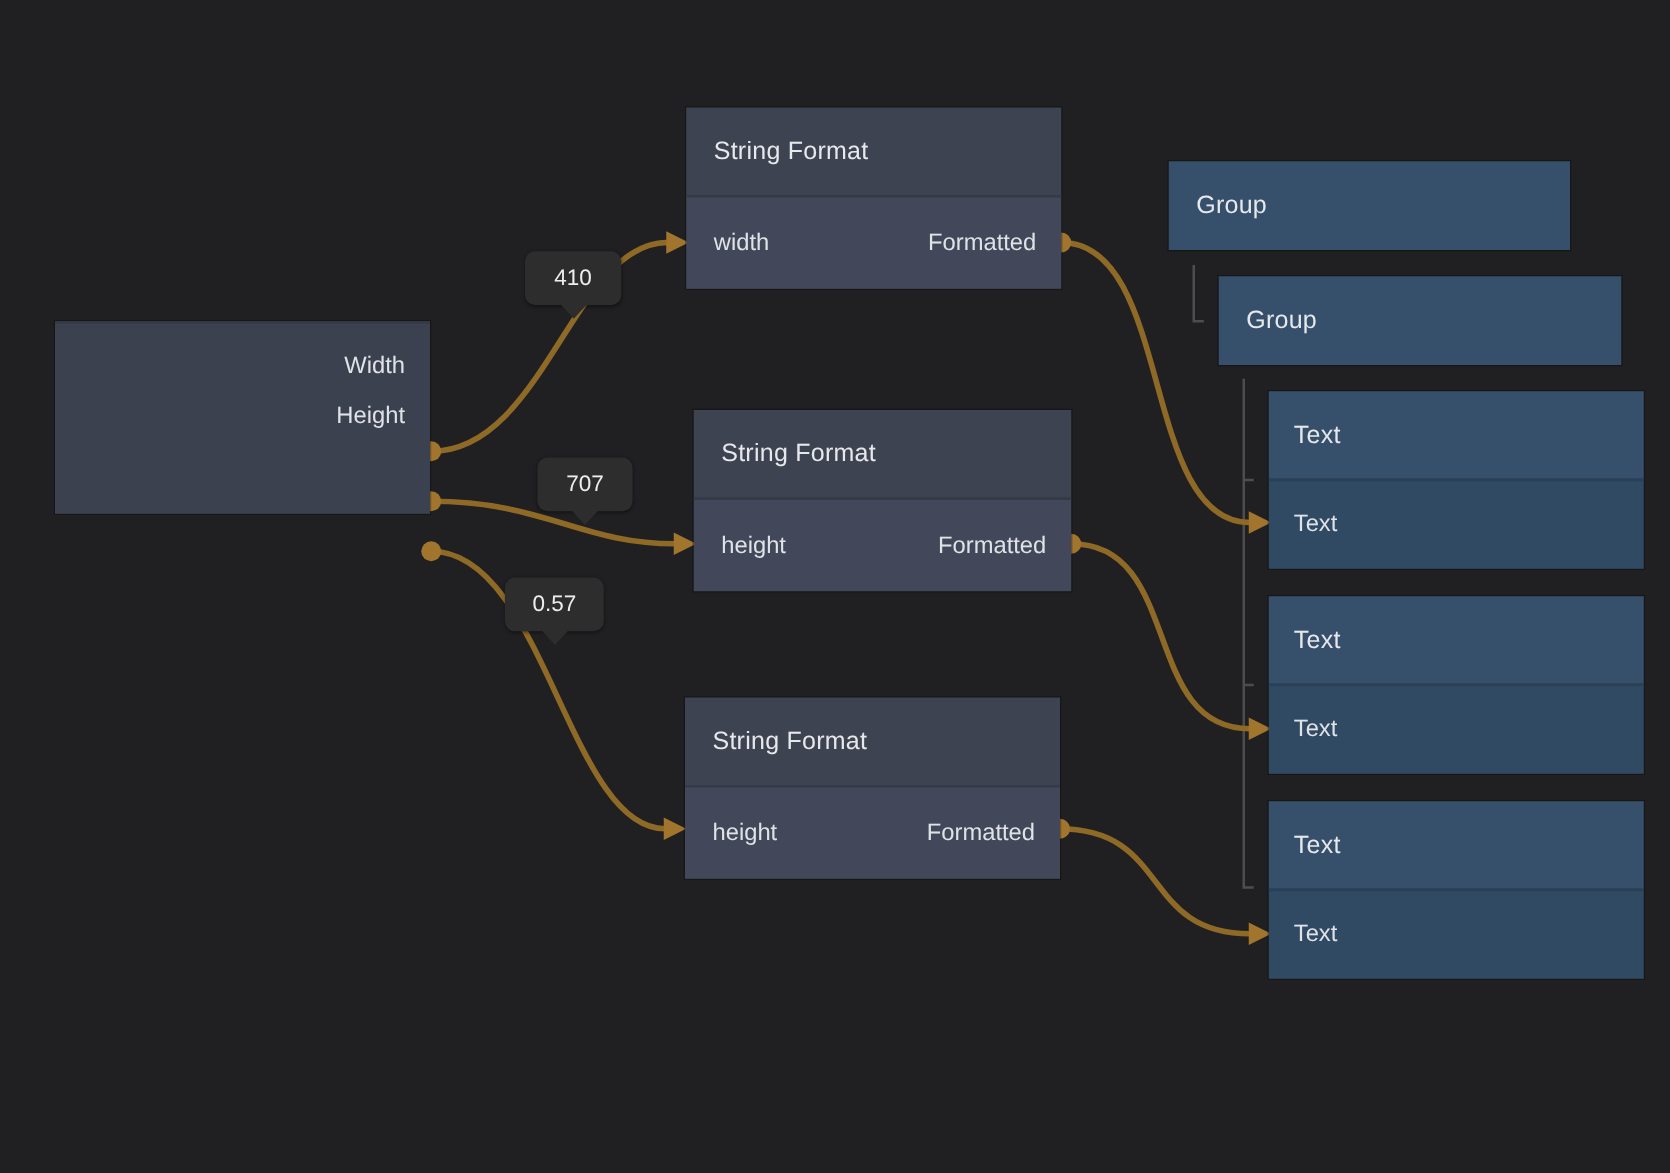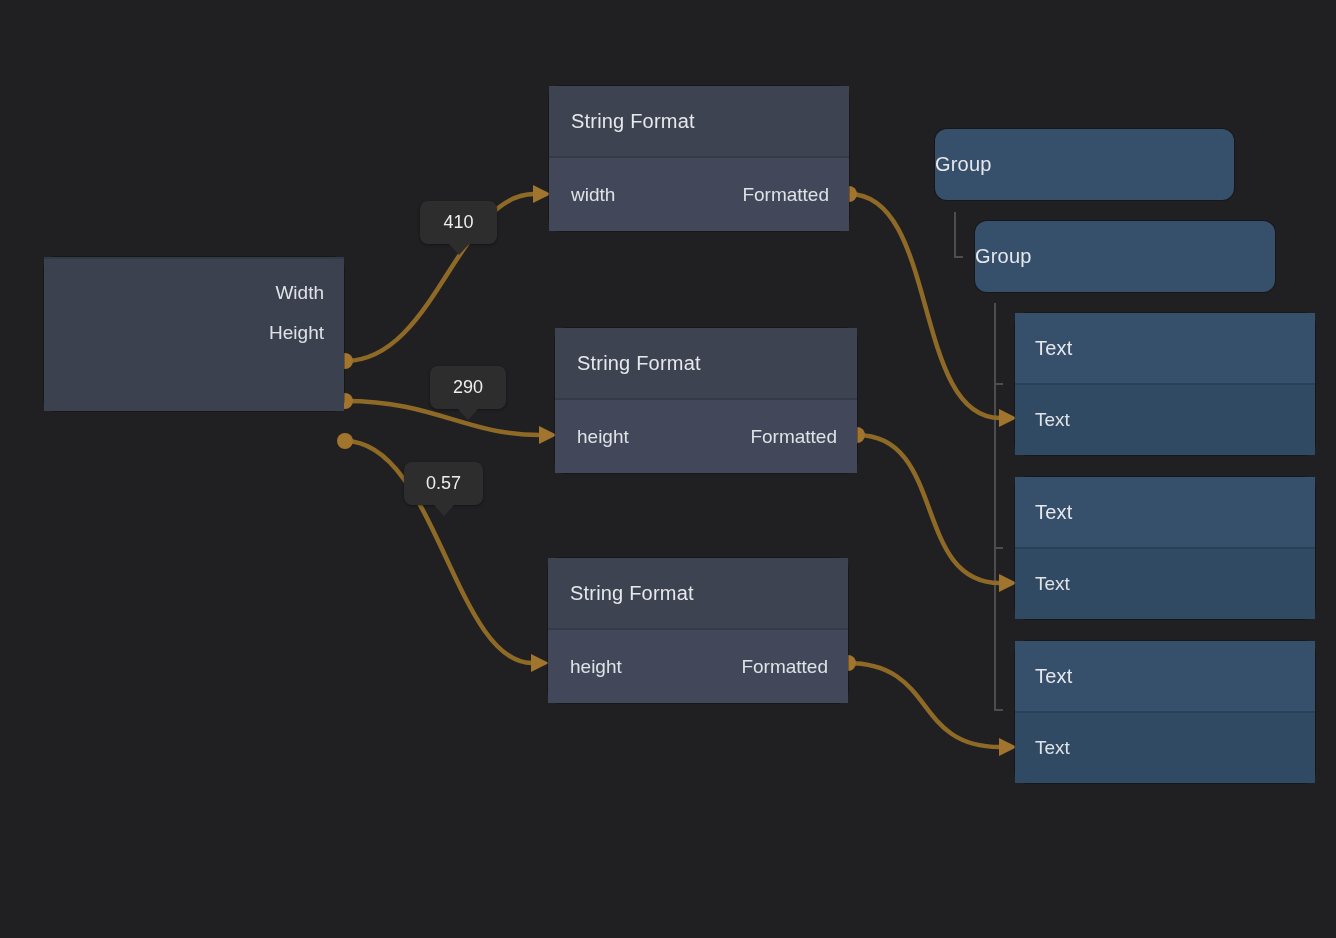--- a/index.html
+++ b/index.html
@@ -3,30 +3,30 @@
 <meta charset="utf-8">
 <style>
   html,body{margin:0;padding:0;background:#202022;}
   .canvas{
     position:relative;width:1336px;height:938px;overflow:hidden;
     background:#202022;
     font-family:"Liberation Sans","DejaVu Sans",sans-serif;
     color:#e8eaed;
   }
   .layer{position:absolute;left:0;top:0;width:1336px;height:938px;pointer-events:none;}
-  .node{position:absolute;box-shadow:0 0 0 1px rgba(0,0,0,.28);border-radius:12px;}
+  .node{position:absolute;box-shadow:0 0 0 1px rgba(0,0,0,.28);}
   .node .hdr{display:flex;align-items:center;font-size:20px;letter-spacing:.2px;}
   
   .sr .hdr{background:#444a59;height:68px;padding-left:20px;}
   .sr .body{background:#3c4150;border-top:2px solid #343947;height:154px;padding-top:14px;box-sizing:border-box;}
   .sf .hdr{background:#3e4352;height:70px;padding-left:22px;}
   .sf .body{background:#424859;border-top:2px solid #353a48;height:73px;display:flex;align-items:center;justify-content:space-between;padding:0 20px 0 22px;font-size:19px;}
   .row-out{height:40px;display:flex;align-items:center;justify-content:flex-end;padding-right:20px;font-size:19px;}
   
-  .grp{background:#36506b;display:flex;align-items:center;font-size:20px;letter-spacing:.2px;}
+  .grp{background:#36506b;display:flex;align-items:center;padding-left:22px;font-size:20px;letter-spacing:.2px;}
   .txt .hdr{background:#36506b;height:70px;padding-left:20px;}
   .txt .body{background:#314a63;border-top:2px solid #2a4059;height:70px;display:flex;align-items:center;padding-left:20px;font-size:19px;}
   .lbl{color:#e6e8eb;}
   .dim{color:#dfe2e6;}
   
   .badge{
     position:absolute;background:#2d2d2e;border-radius:8px;
     display:flex;align-items:center;justify-content:center;
     font-size:18px;color:#ededed;box-shadow:0 1px 3px rgba(0,0,0,.4);
   }
@@ -131,21 +131,21 @@
     <div class="body">
       <span class="dim">Text</span>
     </div>
   </div>
 
   <div class="badge" style="left:420px;top:201px;width:77px;height:43px;">
     <span>410</span>
     <span class="tail"></span>
   </div>
   <div class="badge" style="left:430px;top:366px;width:76px;height:43px;">
-    <span>290</span>
+    <span>707</span>
     <span class="tail"></span>
   </div>
   <div class="badge" style="left:404px;top:462px;width:79px;height:43px;">
     <span>0.57</span>
     <span class="tail"></span>
   </div>
 
 </div>
 
 </body></html>

